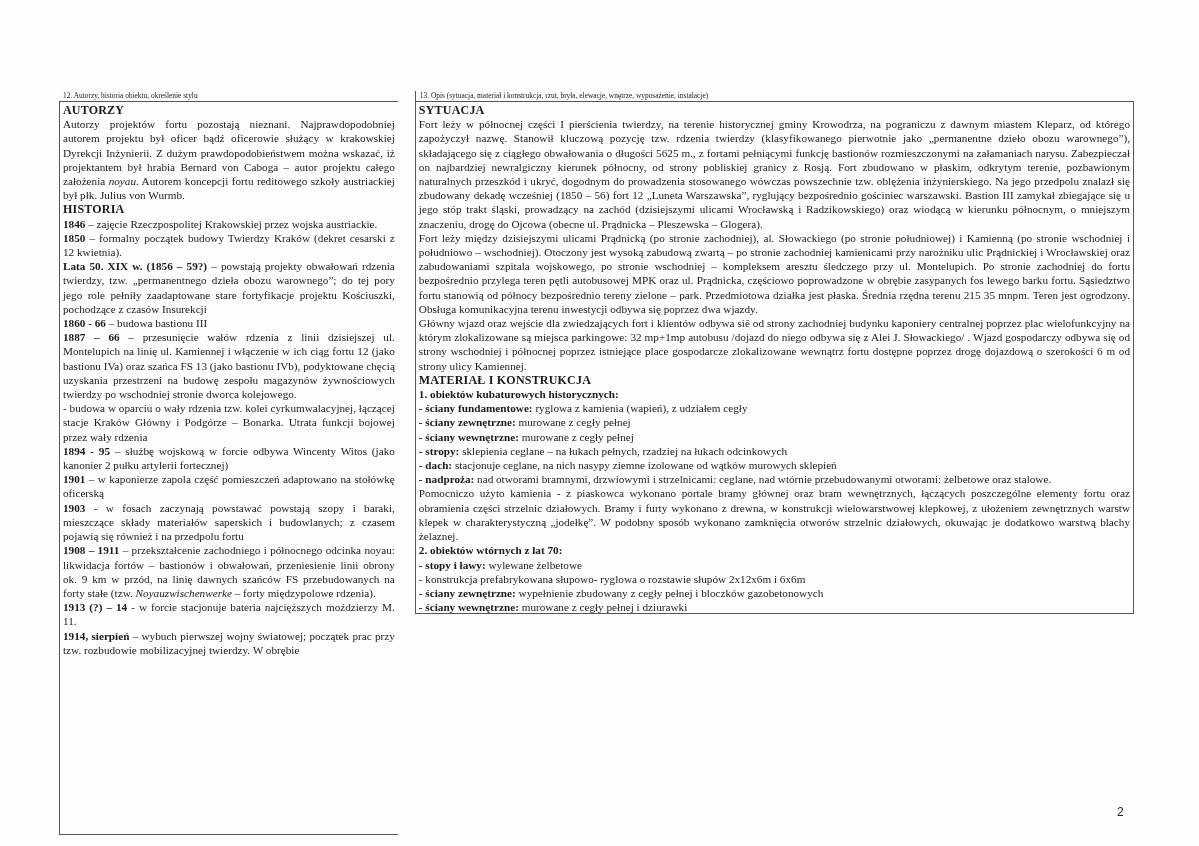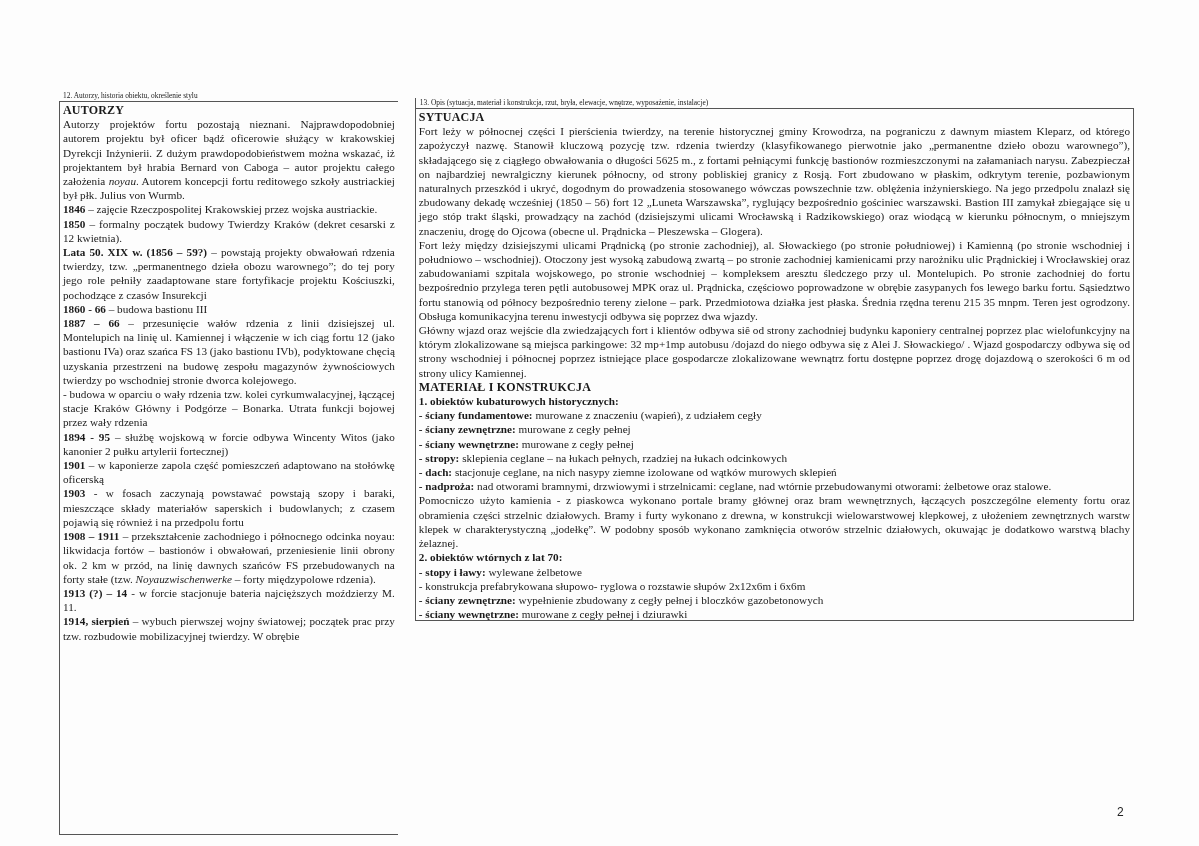--- a/index.html
+++ b/index.html
@@ -7,66 +7,67 @@
          font-family:"Liberation Serif", serif; color:#1a1a1a; }
   .page { position:absolute; left:59px; top:91px; width:1075px; }
   .cols { display:flex; position:relative;gap:17px; }
   .col { box-sizing:border-box; }
   .col-left { width:343px; }
   .col-right { width:728px; }
   .caption { font-size:7.4px; height:10px; line-height:10px; padding-left:4px; white-space:nowrap; overflow:hidden; border-bottom:1px solid #555; }
   .box { border:1px solid #555; border-top:none; padding:1px 3px 0 3px; font-size:11.2px; line-height:14.2px; text-align:justify; box-sizing:border-box; }
   .col-left .box { border-right:none; height:733px; overflow:hidden; }
   .col-right .box { height:512px; overflow:hidden; }
-  .col-right .caption-wrap { border-left:1px solid #555;margin-top:7px; }
+  .col-right .caption-wrap { border-left:1px solid #555; }
   .h { font-weight:bold; font-size:12px; letter-spacing:0.2px; }
   .p { margin:0; }
   b { font-weight:bold; }
   i { font-style:italic; }
   .page-num { position:absolute; left:1117px; top:805px; font-family:"Liberation Sans", sans-serif; font-size:12px; color:#222; }
 </style>
 </head>
 <body>
 
 <div class="page">
   <div class="cols">
 
     <div class="col col-left">
       <div class="caption">12. Autorzy, historia obiektu, określenie stylu</div>
       <div class="box">
         <div class="h">AUTORZY</div>
         <p class="p"><span>Autorzy projektów fortu pozostają nieznani. Najprawdopodobniej autorem projektu był oficer bądź oficerowie służący w krakowskiej Dyrekcji Inżynierii. Z dużym prawdopodobieństwem można wskazać, iż projektantem był hrabia Bernard von Caboga – autor projektu całego założenia </span><i>noyau</i><span>. Autorem koncepcji fortu reditowego szkoły austriackiej był płk. Julius von Wurmb.</span></p>
+        <div class="h">HISTORIA</div>
         <p class="p"><b>1846</b><span> – zajęcie Rzeczpospolitej Krakowskiej przez wojska austriackie.</span></p>
         <p class="p"><b>1850</b><span> – formalny początek budowy Twierdzy Kraków (dekret cesarski z 12 kwietnia).</span></p>
         <p class="p"><b>Lata 50. XIX w. (1856 – 59?)</b><span> – powstają projekty obwałowań rdzenia twierdzy, tzw. „permanentnego dzieła obozu warownego”; do tej pory jego role pełniły zaadaptowane stare fortyfikacje projektu Kościuszki, pochodzące z czasów Insurekcji</span></p>
         <p class="p"><b>1860 - 66</b><span> – budowa bastionu III</span></p>
         <p class="p"><b>1887 – 66</b><span> – przesunięcie wałów rdzenia z linii dzisiejszej ul. Montelupich na linię ul. Kamiennej i włączenie w ich ciąg fortu 12 (jako bastionu IVa) oraz szańca FS 13 (jako bastionu IVb), podyktowane chęcią uzyskania przestrzeni na budowę zespołu magazynów żywnościowych twierdzy po wschodniej stronie dworca kolejowego.</span></p>
         <p class="p"><span>- budowa w oparciu o wały rdzenia tzw. kolei cyrkumwalacyjnej, łączącej stacje Kraków Główny i Podgórze – Bonarka. Utrata funkcji bojowej przez wały rdzenia</span></p>
         <p class="p"><b>1894 - 95</b><span> – służbę wojskową w forcie odbywa Wincenty Witos (jako kanonier 2 pułku artylerii fortecznej)</span></p>
         <p class="p"><b>1901</b><span> – w kaponierze zapola część pomieszczeń adaptowano na stołówkę oficerską</span></p>
         <p class="p"><b>1903</b><span> - w fosach zaczynają powstawać powstają szopy i baraki, mieszczące składy materiałów saperskich i budowlanych; z czasem pojawią się również i na przedpolu fortu</span></p>
-        <p class="p"><b>1908 – 1911</b><span> – przekształcenie zachodniego i północnego odcinka noyau: likwidacja fortów – bastionów i obwałowań, przeniesienie linii obrony ok. 2 km w przód, na linię dawnych szańców FS przebudowanych na forty stałe (tzw. </span><i>Noyauzwischenwerke</i><span> – forty międzypolowe rdzenia).</span></p>
+        <p class="p"><b>1908 – 1911</b><span> – przekształcenie zachodniego i północnego odcinka noyau: likwidacja fortów – bastionów i obwałowań, przeniesienie linii obrony ok. 9 km w przód, na linię dawnych szańców FS przebudowanych na forty stałe (tzw. </span><i>Noyauzwischenwerke</i><span> – forty międzypolowe rdzenia).</span></p>
         <p class="p"><b>1913 (?) – 14</b><span> - w forcie stacjonuje bateria najcięższych moździerzy M. 11.</span></p>
         <p class="p"><b>1914, sierpień</b><span> – wybuch pierwszej wojny światowej; początek prac przy tzw. rozbudowie mobilizacyjnej twierdzy. W obrębie</span></p>
       </div>
     </div>
 
     <div class="col col-right">
       <div class="caption-wrap">
           <div class="caption">13. Opis (sytuacja, materiał i konstrukcja, rzut, bryła, elewacje, wnętrze, wyposażenie, instalacje)</div>
         </div>
       <div class="box">
         <div class="h">SYTUACJA</div>
         <p class="p">Fort leży w północnej części I pierścienia twierdzy, na terenie historycznej gminy Krowodrza, na pograniczu z dawnym miastem Kleparz, od którego zapożyczył nazwę. Stanowił kluczową pozycję tzw. rdzenia twierdzy (klasyfikowanego pierwotnie jako „permanentne dzieło obozu warownego”), składającego się z ciągłego obwałowania o długości 5625 m., z fortami pełniącymi funkcję bastionów rozmieszczonymi na załamaniach narysu. Zabezpieczał on najbardziej newralgiczny kierunek północny, od strony pobliskiej granicy z Rosją. Fort zbudowano w płaskim, odkrytym terenie, pozbawionym naturalnych przeszkód i ukryć, dogodnym do prowadzenia stosowanego wówczas powszechnie tzw. oblężenia inżynierskiego. Na jego przedpolu znalazł się zbudowany dekadę wcześniej (1850 – 56) fort 12 „Luneta Warszawska”, ryglujący bezpośrednio gościniec warszawski. Bastion III zamykał zbiegające się u jego stóp trakt śląski, prowadzący na zachód (dzisiejszymi ulicami Wrocławską i Radzikowskiego) oraz wiodącą w kierunku północnym, o mniejszym znaczeniu, drogę do Ojcowa (obecne ul. Prądnicka – Pleszewska – Glogera).</p>
         <p class="p">Fort leży między dzisiejszymi ulicami Prądnicką (po stronie zachodniej), al. Słowackiego (po stronie południowej) i Kamienną (po stronie wschodniej i południowo – wschodniej). Otoczony jest wysoką zabudową zwartą – po stronie zachodniej kamienicami przy narożniku ulic Prądnickiej i Wrocławskiej oraz zabudowaniami szpitala wojskowego, po stronie wschodniej – kompleksem aresztu śledczego przy ul. Montelupich. Po stronie zachodniej do fortu bezpośrednio przylega teren pętli autobusowej MPK oraz ul. Prądnicka, częściowo poprowadzone w obrębie zasypanych fos lewego barku fortu. Sąsiedztwo fortu stanowią od północy bezpośrednio tereny zielone – park. Przedmiotowa działka jest płaska. Średnia rzędna terenu 215 35 mnpm. Teren jest ogrodzony. Obsługa komunikacyjna terenu inwestycji odbywa się poprzez dwa wjazdy.</p>
         <p class="p">Główny wjazd oraz wejście dla zwiedzających fort i klientów odbywa siê od strony zachodniej budynku kaponiery centralnej poprzez plac wielofunkcyjny na którym zlokalizowane są miejsca parkingowe: 32 mp+1mp autobusu  /dojazd do niego odbywa się z Alei J. Słowackiego/ . Wjazd gospodarczy odbywa się od strony wschodniej i północnej poprzez istniejące place gospodarcze zlokalizowane wewnątrz  fortu dostępne poprzez drogę dojazdową o szerokości 6 m od strony ulicy Kamiennej.</p>
 
         <div class="h">MATERIAŁ I KONSTRUKCJA</div>
         <div><b>1. obiektów kubaturowych historycznych:</b></div>
-        <p class="p"><b>- ściany  fundamentowe:</b><span> murowane z znaczeniu (wapień), z udziałem cegły</span></p>
+        <p class="p"><b>- ściany  fundamentowe:</b><span> ryglowa z kamienia (wapień), z udziałem cegły</span></p>
         <p class="p"><b>- ściany zewnętrzne:</b><span> murowane z cegły pełnej</span></p>
         <p class="p"><b>- ściany wewnętrzne:</b><span> murowane z cegły pełnej</span></p>
         <p class="p"><b>- stropy:</b><span> sklepienia ceglane – na łukach pełnych, rzadziej na łukach odcinkowych</span></p>
         <p class="p"><b>- dach:</b><span> stacjonuje ceglane, na nich nasypy ziemne izolowane od wątków murowych sklepień</span></p>
         <p class="p"><b>- nadproża:</b><span> nad otworami bramnymi, drzwiowymi i strzelnicami: ceglane, nad wtórnie przebudowanymi otworami: żelbetowe oraz stalowe.</span></p>
         <p class="p">Pomocniczo użyto kamienia - z piaskowca wykonano portale bramy głównej oraz bram wewnętrznych, łączących poszczególne elementy fortu oraz obramienia części strzelnic działowych. Bramy i furty wykonano z drewna, w konstrukcji wielowarstwowej klepkowej, z ułożeniem zewnętrznych warstw klepek w charakterystyczną „jodełkę”. W podobny sposób wykonano zamknięcia otworów strzelnic działowych, okuwając je dodatkowo warstwą blachy żelaznej.</p>
 
         <div><b>2. obiektów wtórnych z lat 70:</b></div>
         <p class="p"><b>- stopy i ławy:</b><span> wylewane żelbetowe</span></p>
         <p class="p"><span>- konstrukcja prefabrykowana słupowo- ryglowa o rozstawie słupów 2x12x6m i 6x6m</span></p>

